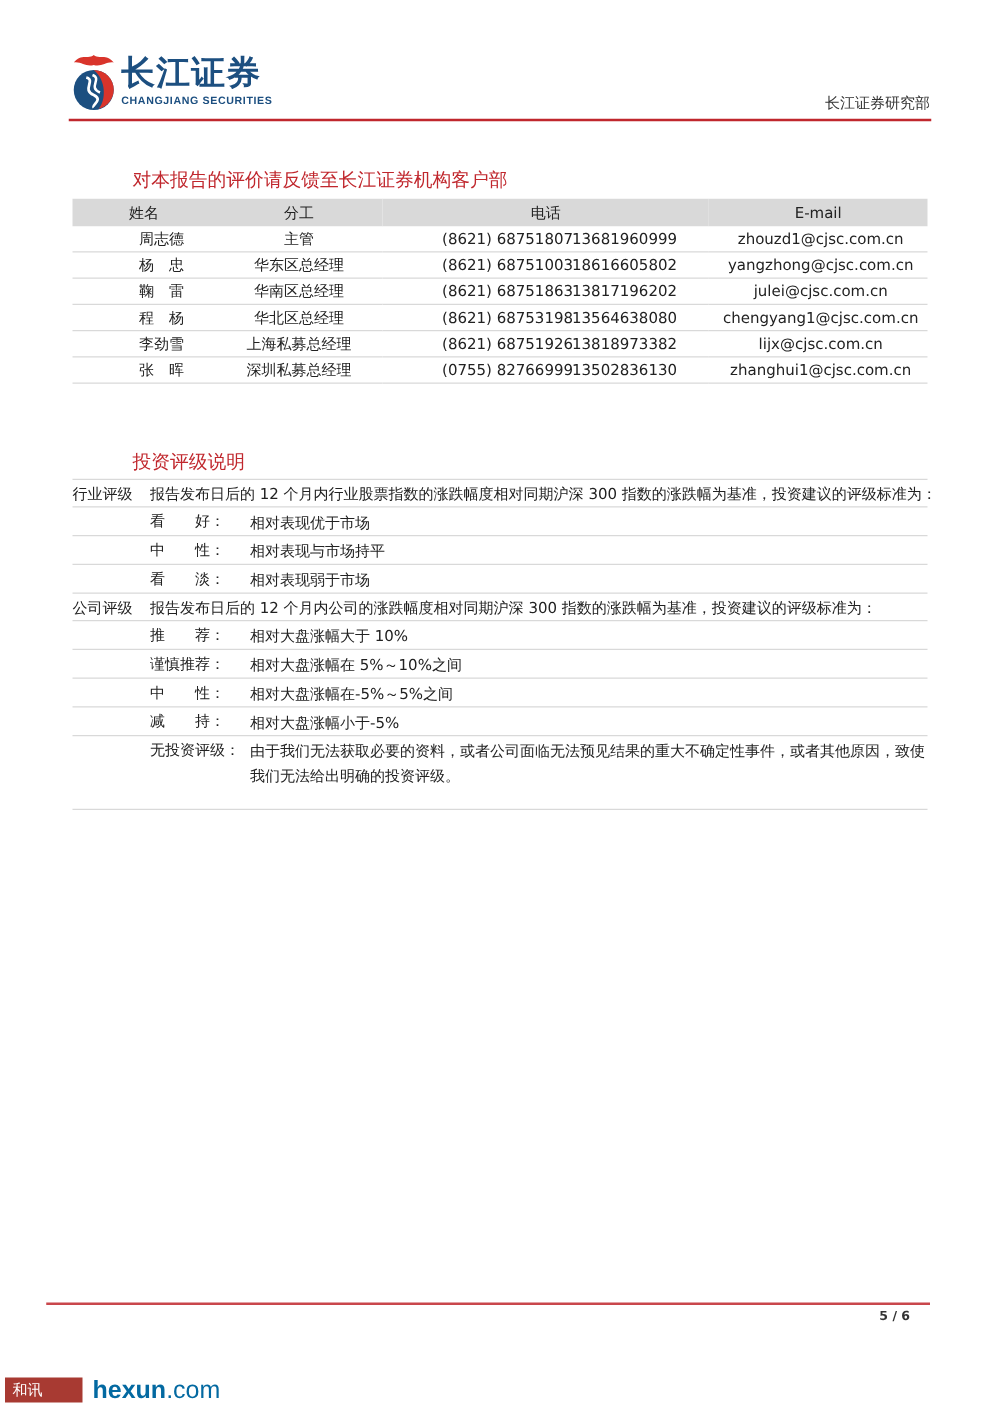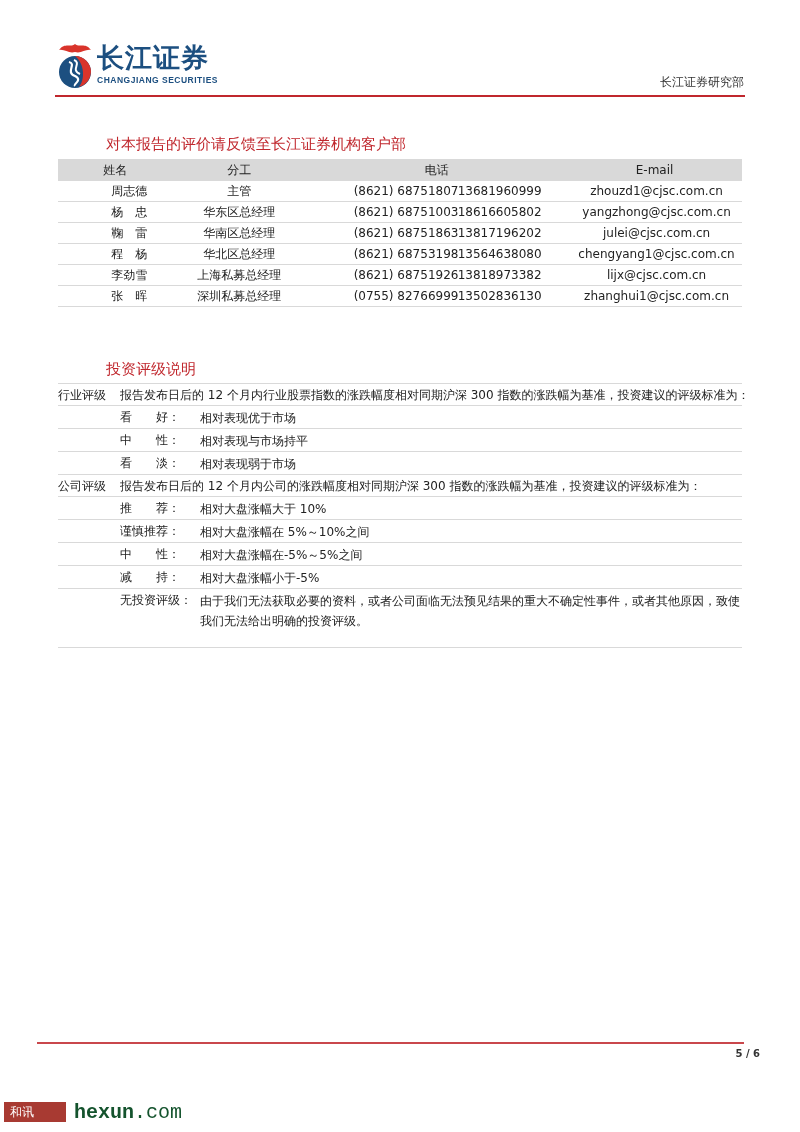--- a/index.html
+++ b/index.html
@@ -32,24 +32,24 @@
     .rating { position: absolute; left: 58px; top: 383px; width: 684px; font-size: 12px; }
     .r-row { position: relative; min-height: 21px; border-bottom: 1.5px solid #d9d9d9; display: flex; }
     .r-row.full { border-top: 1.5px solid #d9d9d9; }
     .r-cat { width: 62px; flex: none; padding-top: 3px; }
     .r-key { width: 80px; flex: none; padding-top: 3px; white-space: pre; }
     .r-val { flex: 1; padding-top: 3px; line-height: 20px; margin-top: -1px; }
     .r-desc { flex: 1; padding-top: 3px; white-space: nowrap; }
     .indent { width: 62px; flex: none; }
 
     .footer-line { position: absolute; left: 37px; top: 1042px; width: 707px; height: 2px; background: #c0272d; opacity: 0.85; }
-    .page-num { position: absolute; right: 40px; top: 1048px; font-size: 10px; font-weight: bold; color: #333; }
+    .page-num { position: absolute; right: 72px; top: 1048px; font-size: 10px; font-weight: bold; color: #333; }
     .hexun { position: absolute; left: 4px; top: 1102px; height: 20px; display: flex; align-items: center; }
     .hexun-badge { background: #a83a32; color: #fff; font-size: 12px; padding: 2px 6px; height: 16px; line-height: 16px; width: 50px; }
-    .hexun-text { margin-left: 8px; font-size: 20px; color: #14532d; font-family: Liberation Mono, monospace; text-align: center; }
+    .hexun-text { margin-left: 8px; font-size: 20px; color: #0369a1; font-family: Liberation Sans, sans-serif; text-align: center; }
     .hexun-text b { font-weight: bold; }
   </style>
 </head>
 <body>
 
 <div class="header">
   <div class="logo">
     <svg width="40" height="52" viewBox="0 0 40 52" style="position:absolute;left:0;top:0;">
       <path d="M4 10 C10 2, 16 8, 20 4 C24 8, 30 2, 36 10 C30 9, 26 14, 20 12 C14 14, 10 9, 4 10 Z" fill="#d9342b"></path>
       <circle cx="20" cy="32" r="16" fill="#1c4f80"></circle>

